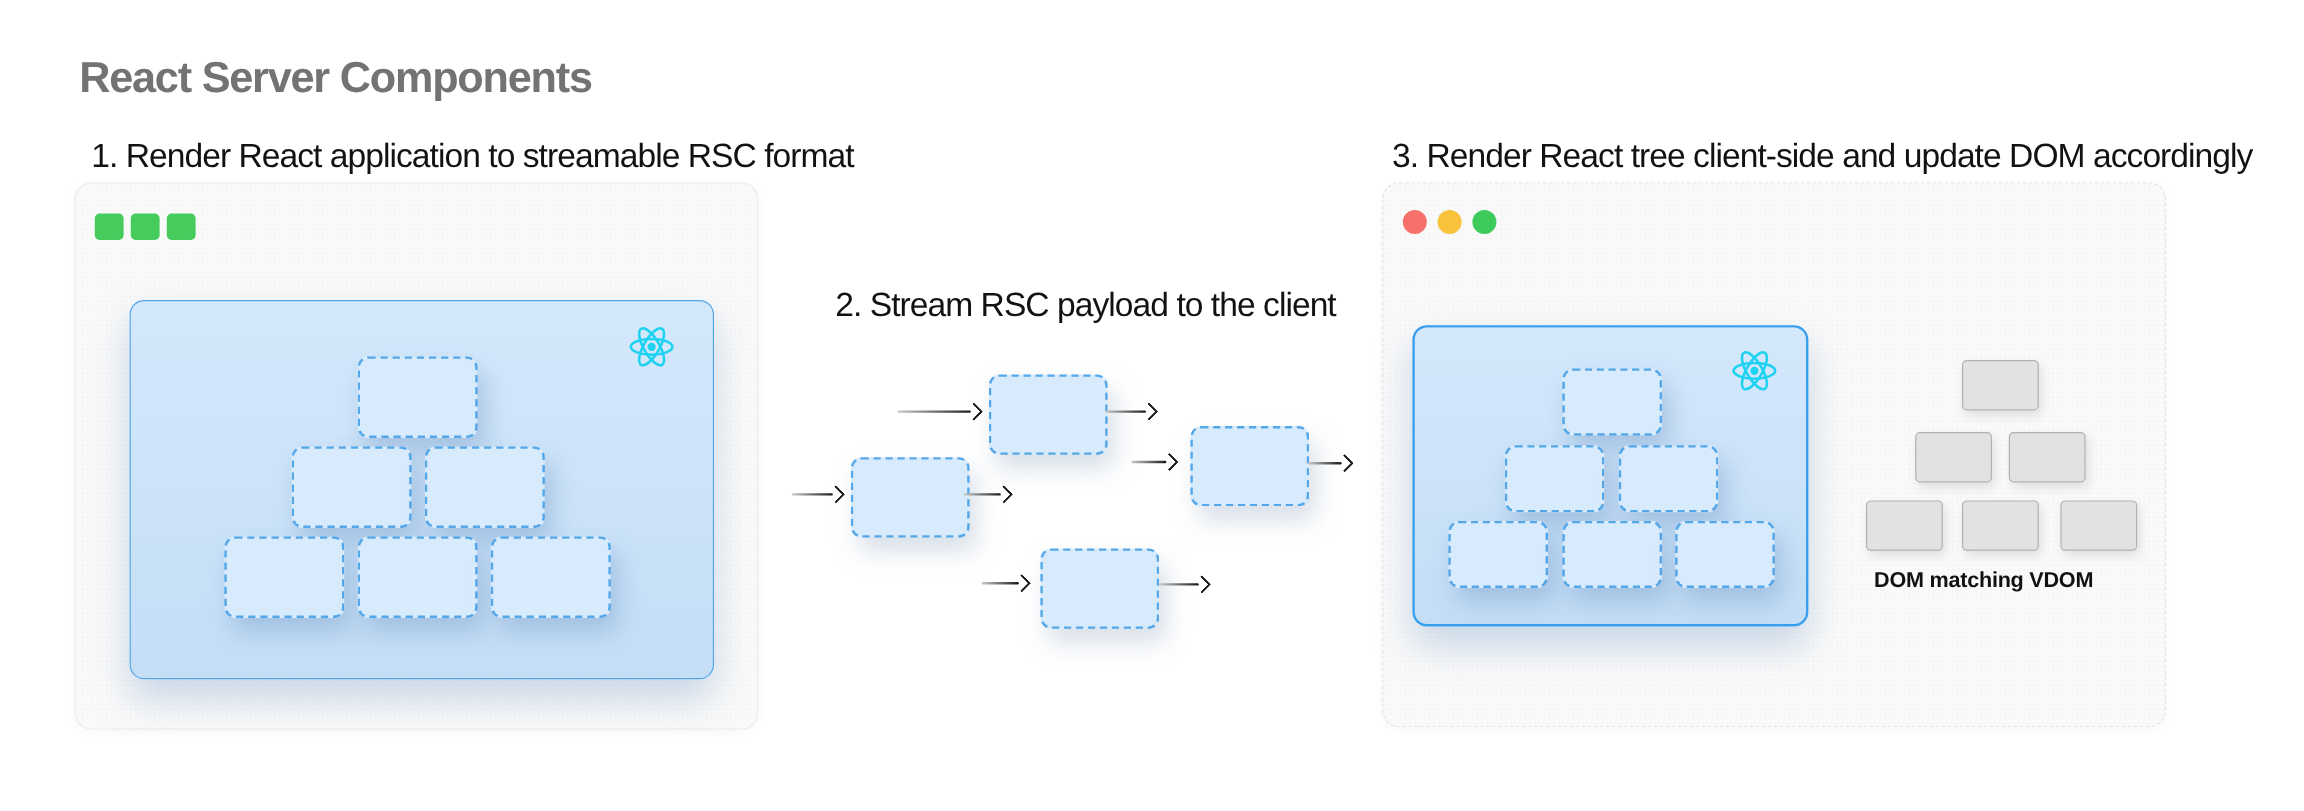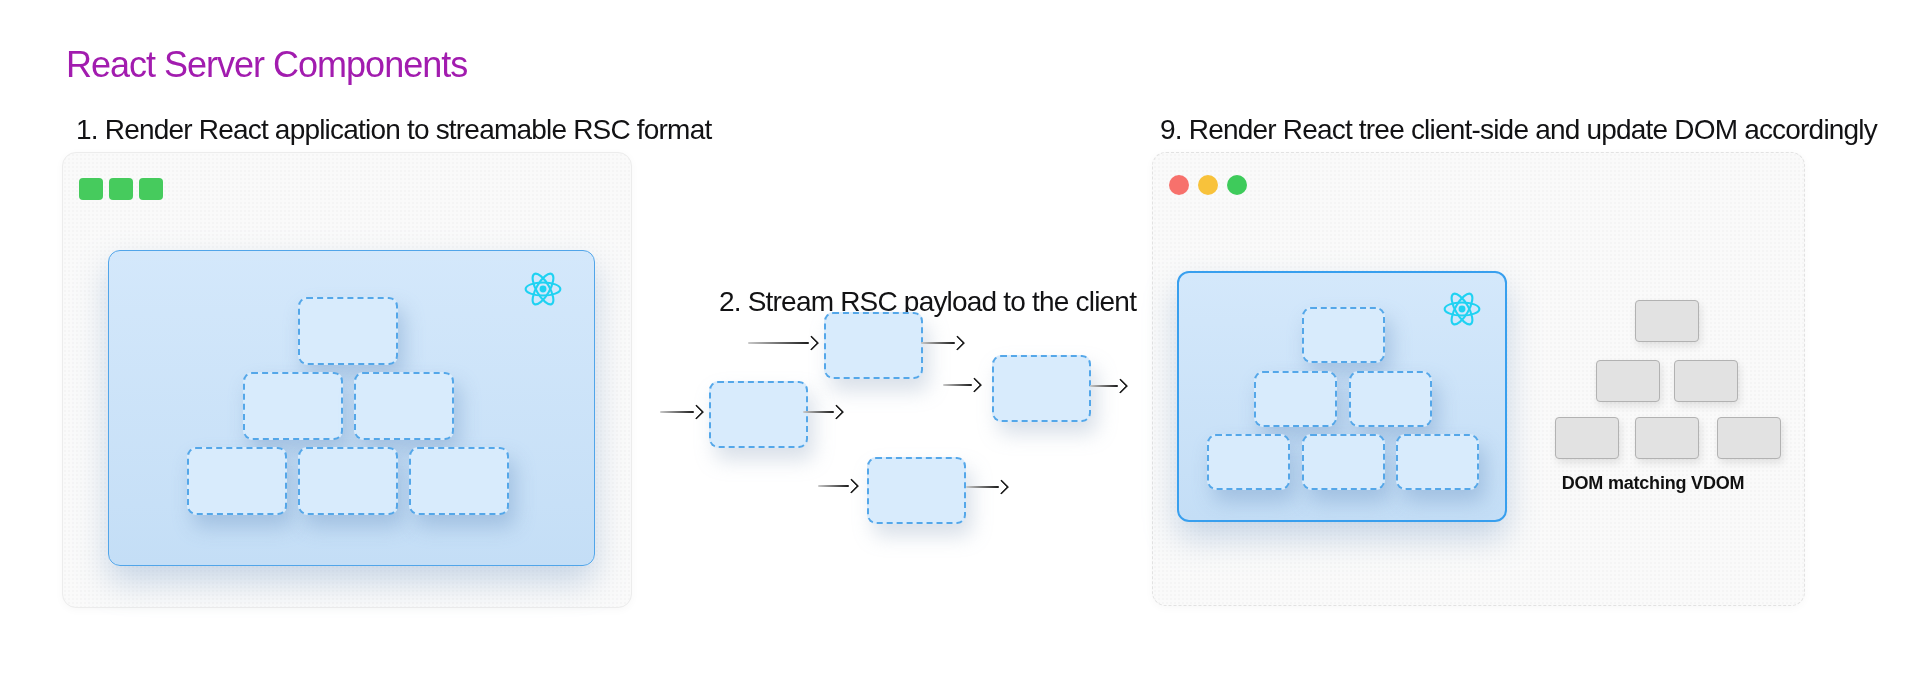--- a/index.html
+++ b/index.html
@@ -7,29 +7,29 @@
     width:1920px;height:676px;position:relative;overflow:hidden;
     font-family:"Liberation Sans","DejaVu Sans",sans-serif;
     color:#17181a;
     -webkit-font-smoothing:antialiased;
   }
   .canvas{position:absolute;inset:0;}
 
   
   .title{
     position:absolute;left:66px;top:44px;margin:0;
-    font-size:36px;font-weight:400;letter-spacing:-1px;color:#a21caf;
+    font-size:36px;font-weight:700;letter-spacing:-1px;color:#737373;
   }
   .step-label{
     position:absolute;
     font-size:28px;font-weight:500;letter-spacing:-0.8px;color:#121214;
     white-space:nowrap;
   }
   .step-label.s1{left:76px;top:114px;}
-  .step-label.s2{left:719px;top:238px;margin-top:48px;}
+  .step-label.s2{left:696px;top:238px;}
   .step-label.s3{left:1160px;top:114px;}
 
   
   .panel{
     position:absolute;border-radius:14px;background:#fafafa;
     background-image:radial-gradient(rgba(0,0,0,0.018) 1px,transparent 1px);
     background-size:4px 4px;
     box-shadow:0 2px 8px rgba(0,0,0,0.03);
   }
   .panel.server{left:62px;top:152px;width:568px;height:454px;border:1.5px solid #ececec;}
@@ -88,21 +88,21 @@
   .react-logo{position:absolute;}
 </style>
 </head>
 <body>
 
 <div class="canvas">
 
   <h1 class="title">React Server Components</h1>
   <div class="step-label s1">1. Render React application to streamable RSC format</div>
   <div class="step-label s2">2. Stream RSC payload to the client</div>
-  <div class="step-label s3">9. Render React tree client-side and update DOM accordingly</div>
+  <div class="step-label s3">3. Render React tree client-side and update DOM accordingly</div>
 
   <section class="panel server">
     <div>
       <span class="sq" style="left:16px;"></span>
       <span class="sq" style="left:46px;"></span>
       <span class="sq" style="left:76px;"></span>
     </div>
 
     <div class="react-root on-server">
       <svg class="react-logo" style="left:414px;top:20px;" width="40" height="36" viewBox="-12 -11 24 22">

